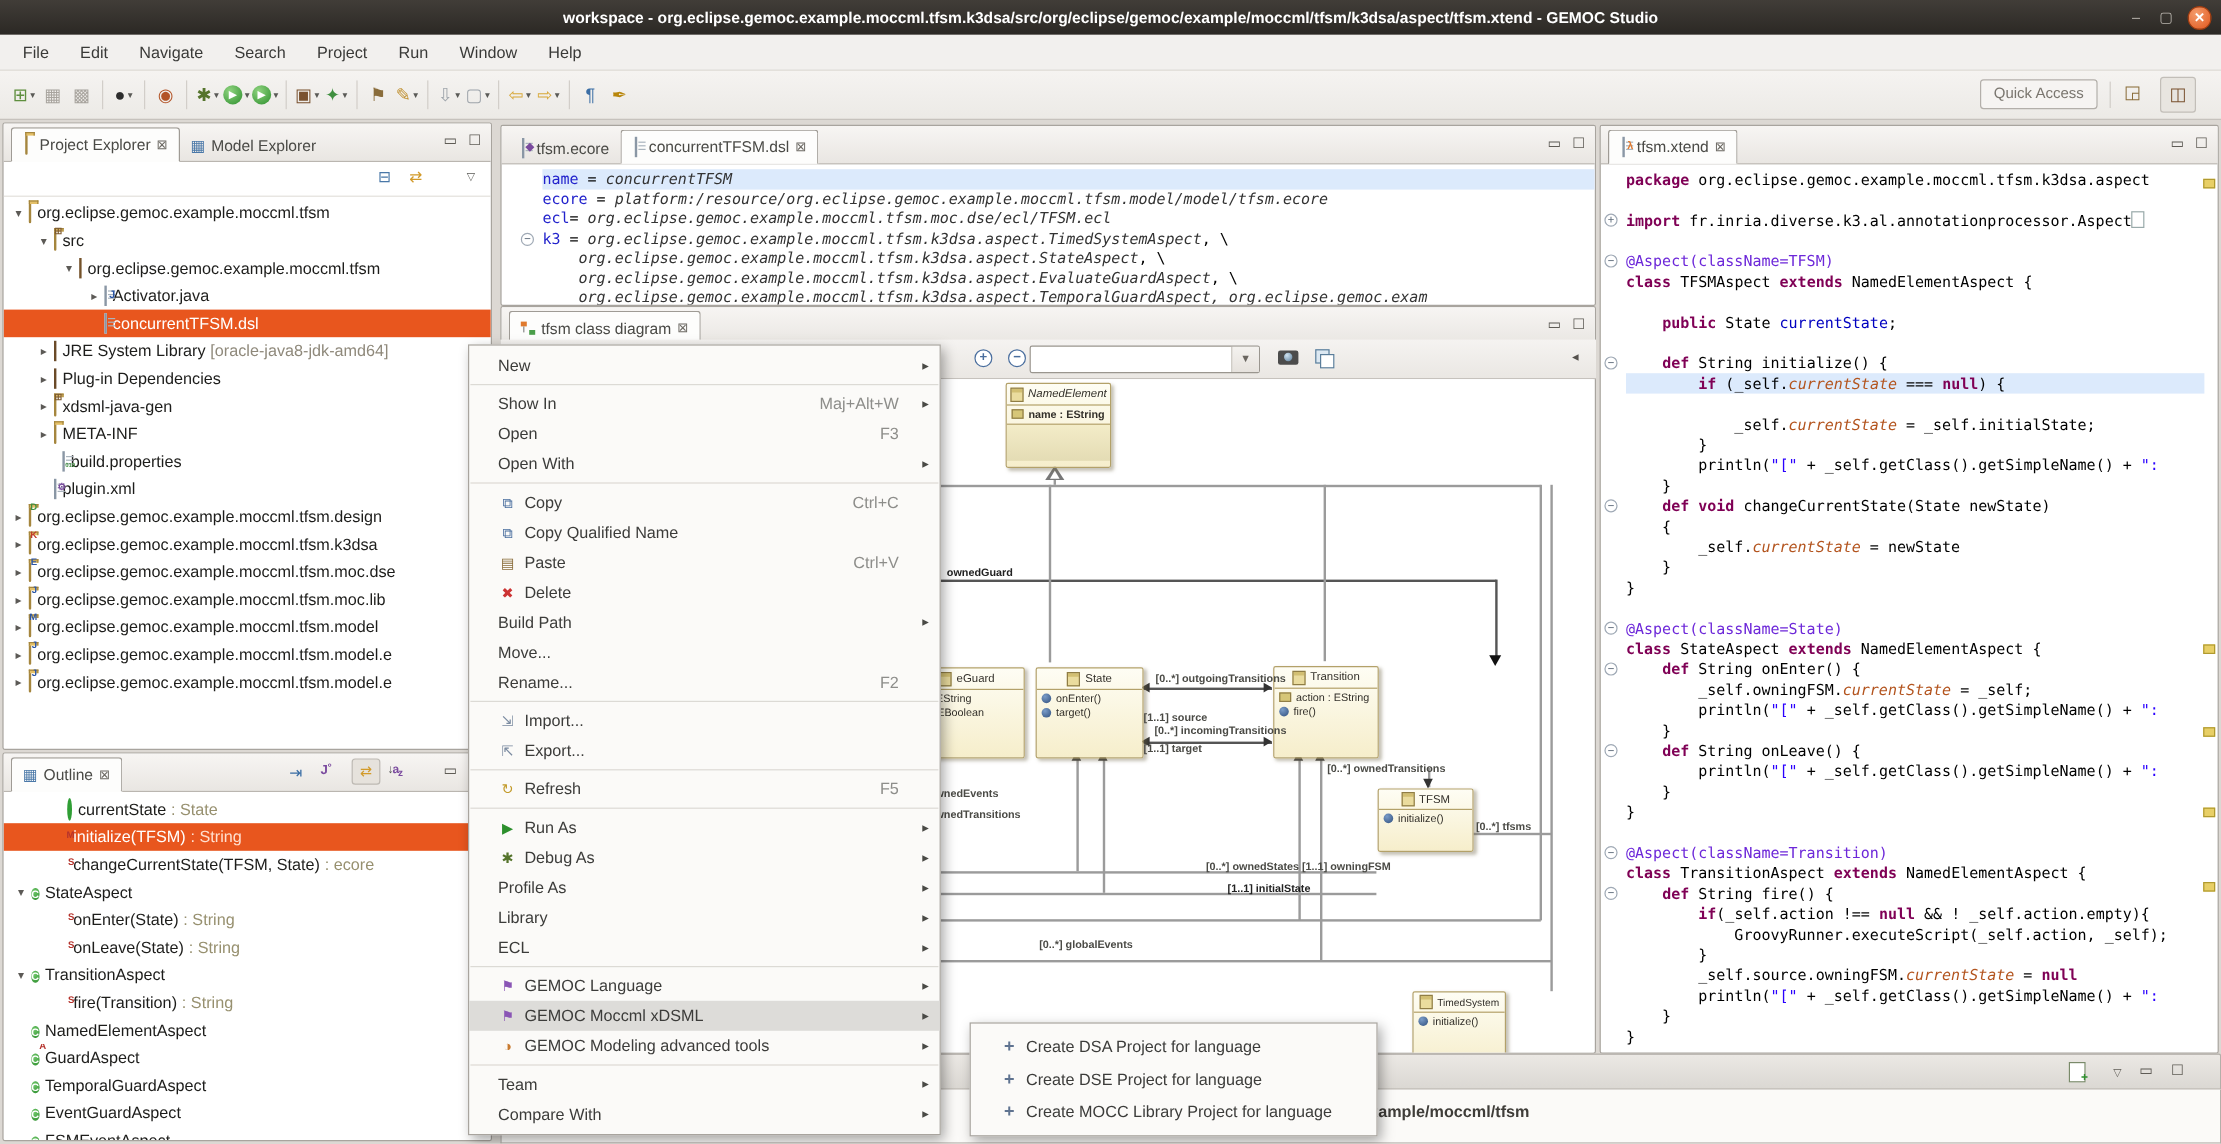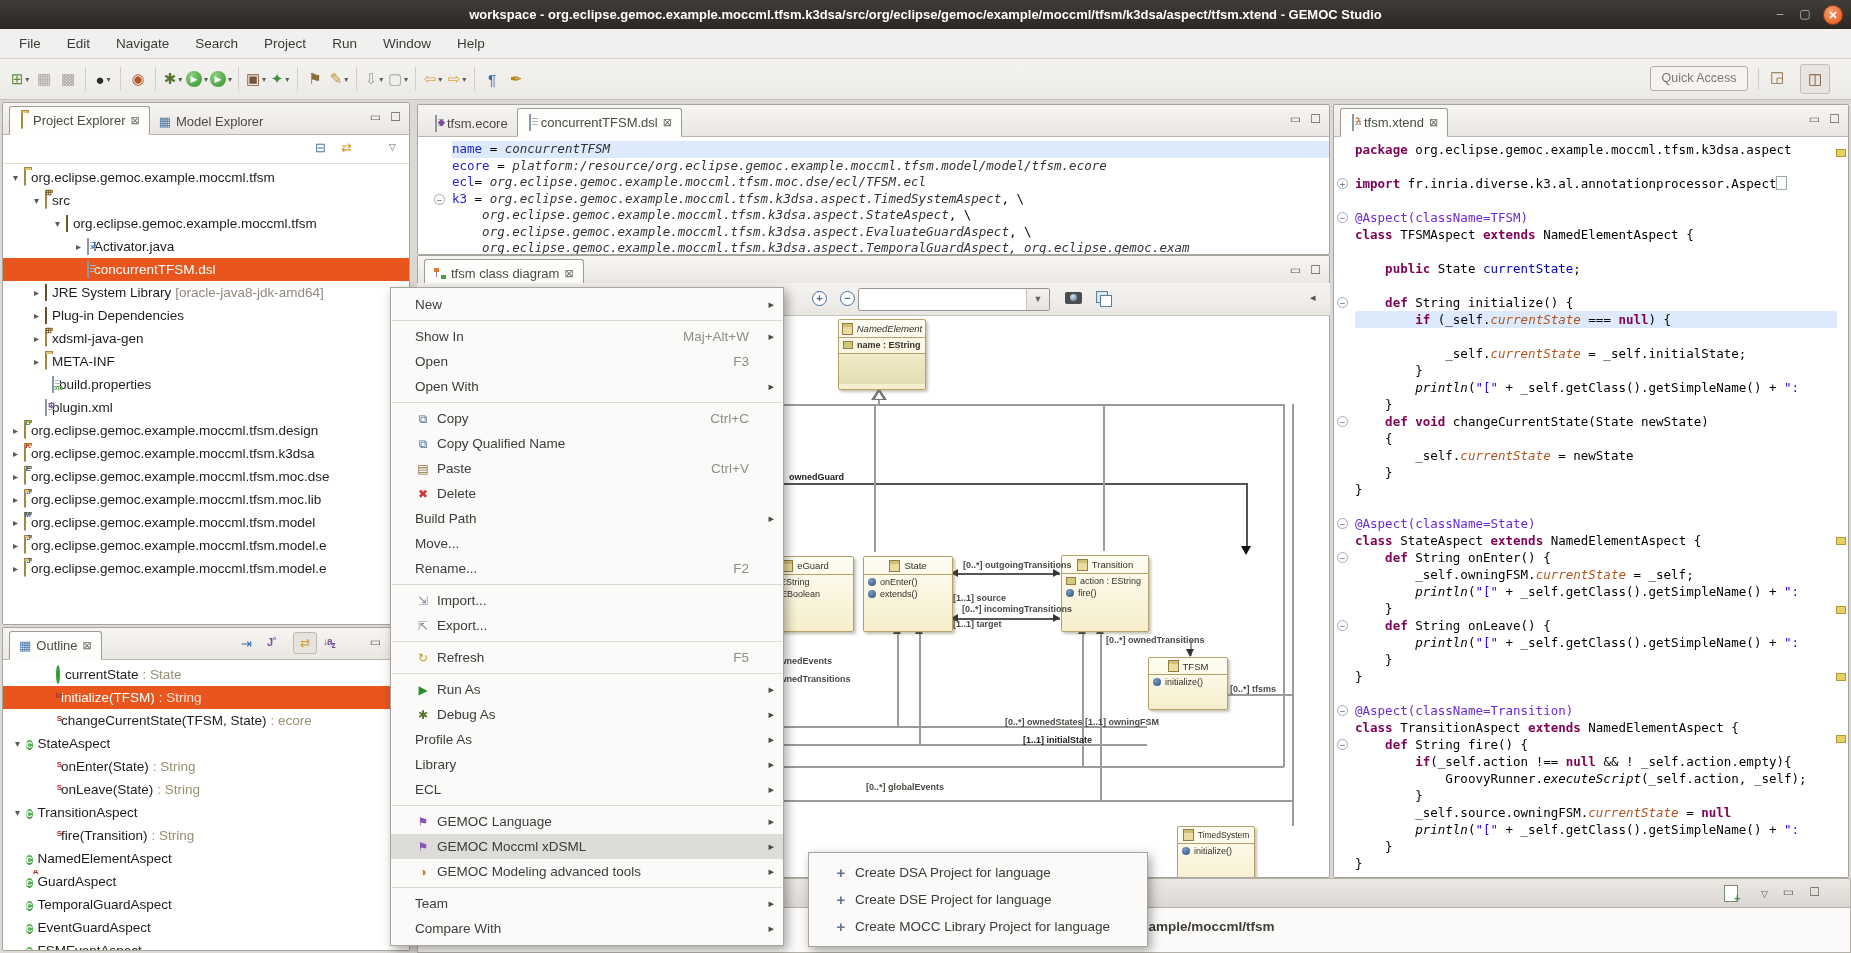--- a/index.html
+++ b/index.html
@@ -58,21 +58,21 @@
   .i-meth{width:9px;height:9px;border-radius:50%;background:radial-gradient(circle at 35% 30%,#7ed07a,#2f9e35)}
   .i-field{width:9px;height:9px;border-radius:50%;border:2px solid #2f9e35;background:#fff;box-sizing:border-box}
   .vticon{font-size:13px}
   
   .code{font-family:"DejaVu Sans Mono",monospace;font-size:12.5px;line-height:17px;color:#000;position:absolute;white-space:pre}
   .cl{height:17px;position:relative}
   .cl.hl{background:#dceafc;width:2000px}
   .c-k{color:#7f0055;font-weight:bold}
   .c-a{color:#6d28d9}
   .c-f{color:#b3541e;font-style:italic}
-  .c-i{font-style:italic}
+  .c-i{}
   .c-s{color:#2a00ff}
   .c-b{color:#0000c0}
   .c-dk{color:#2222cc}
   .c-v{color:#333;font-style:italic}
   .c-box{display:inline-block;width:9px;height:12px;border:1px solid #9aa;vertical-align:-2px}
   .fold{position:absolute;width:11px;height:11px;border:1px solid #9fa9b5;border-radius:50%;background:#fff;
     color:#5d6b7a;font:9px/10px "DejaVu Sans Mono";text-align:center;box-sizing:border-box}
   .rmark{position:absolute;width:8px;height:6px;background:#e8cf66;border:1px solid #b09a30}
   
   .ln{position:absolute;background:#9b9b9b}
@@ -523,21 +523,21 @@
     <div class="hd">
         <span class="cico"></span>
         <span>State</span>
       </div>
     <div class="row">
         <span class="oico"></span>
         <span>onEnter()</span>
       </div>
     <div class="row">
         <span class="oico"></span>
-        <span>extends()</span>
+        <span>target()</span>
       </div>
   </div>
   <div class="uml" style="left:644px;top:239px;width:88px;height:77px">
     <div class="hd">
         <span class="cico"></span>
         <span>Transition</span>
       </div>
     <div class="row">
         <span class="aico"></span>
         <span>action : EString</span>

